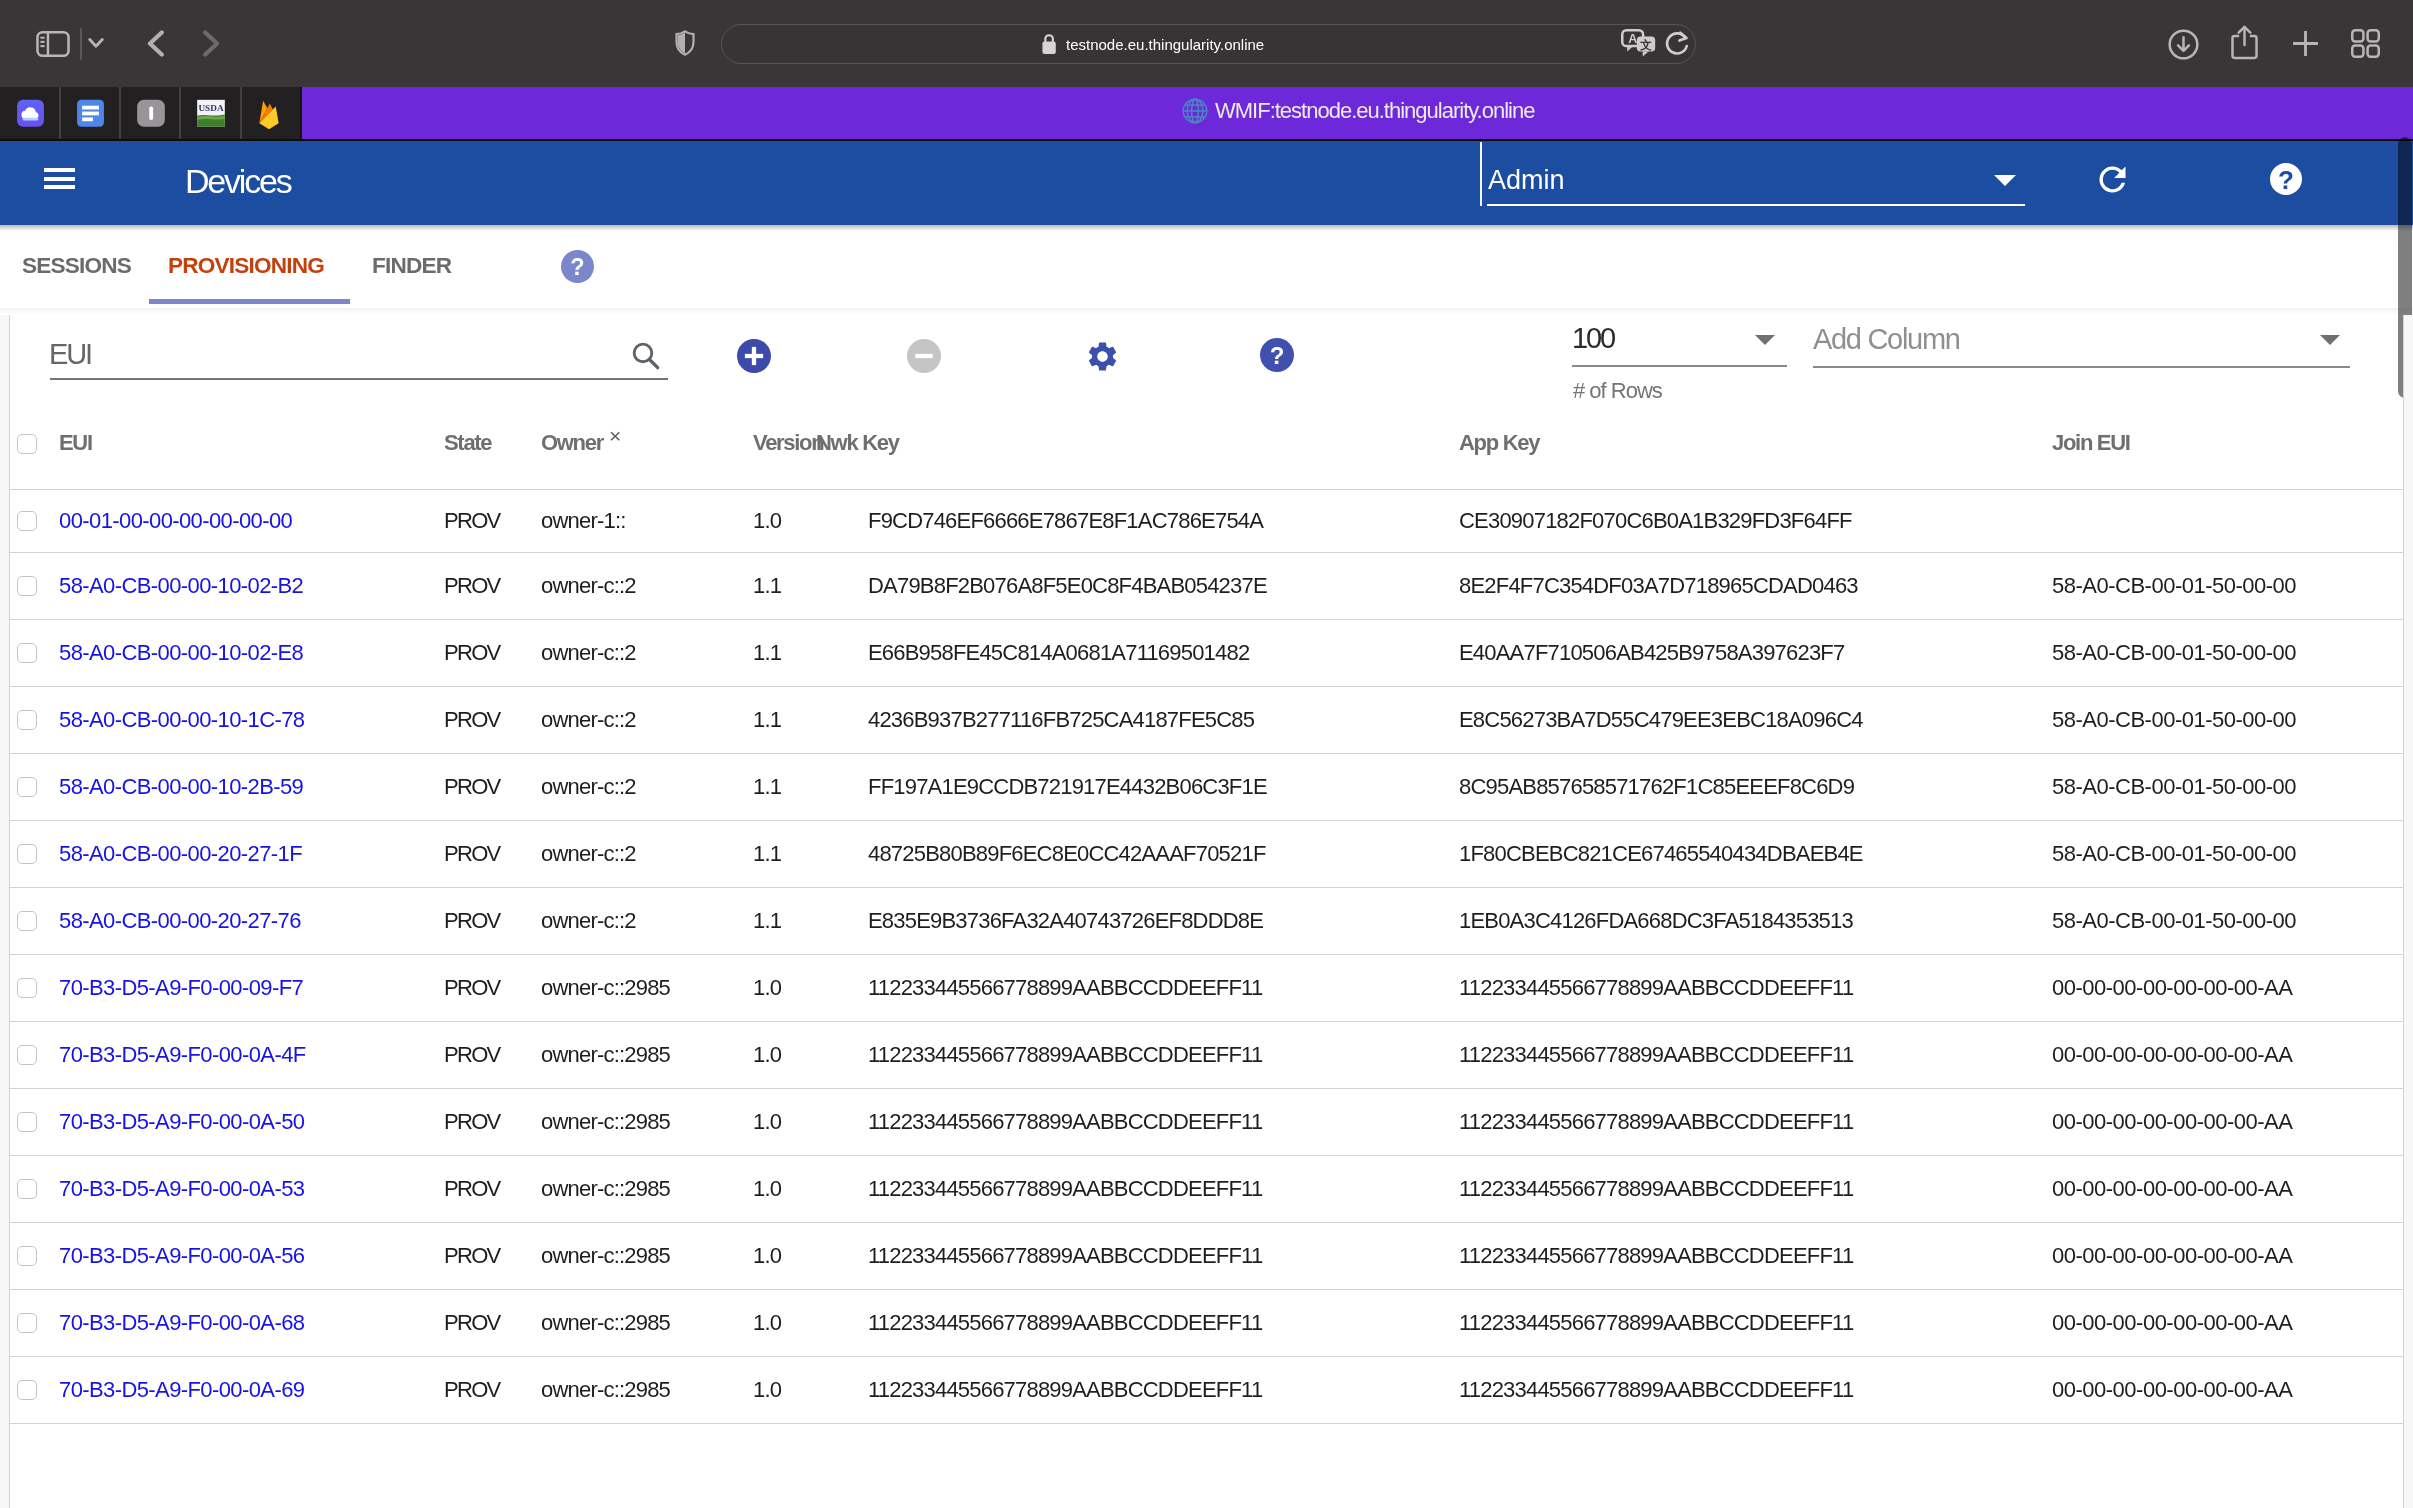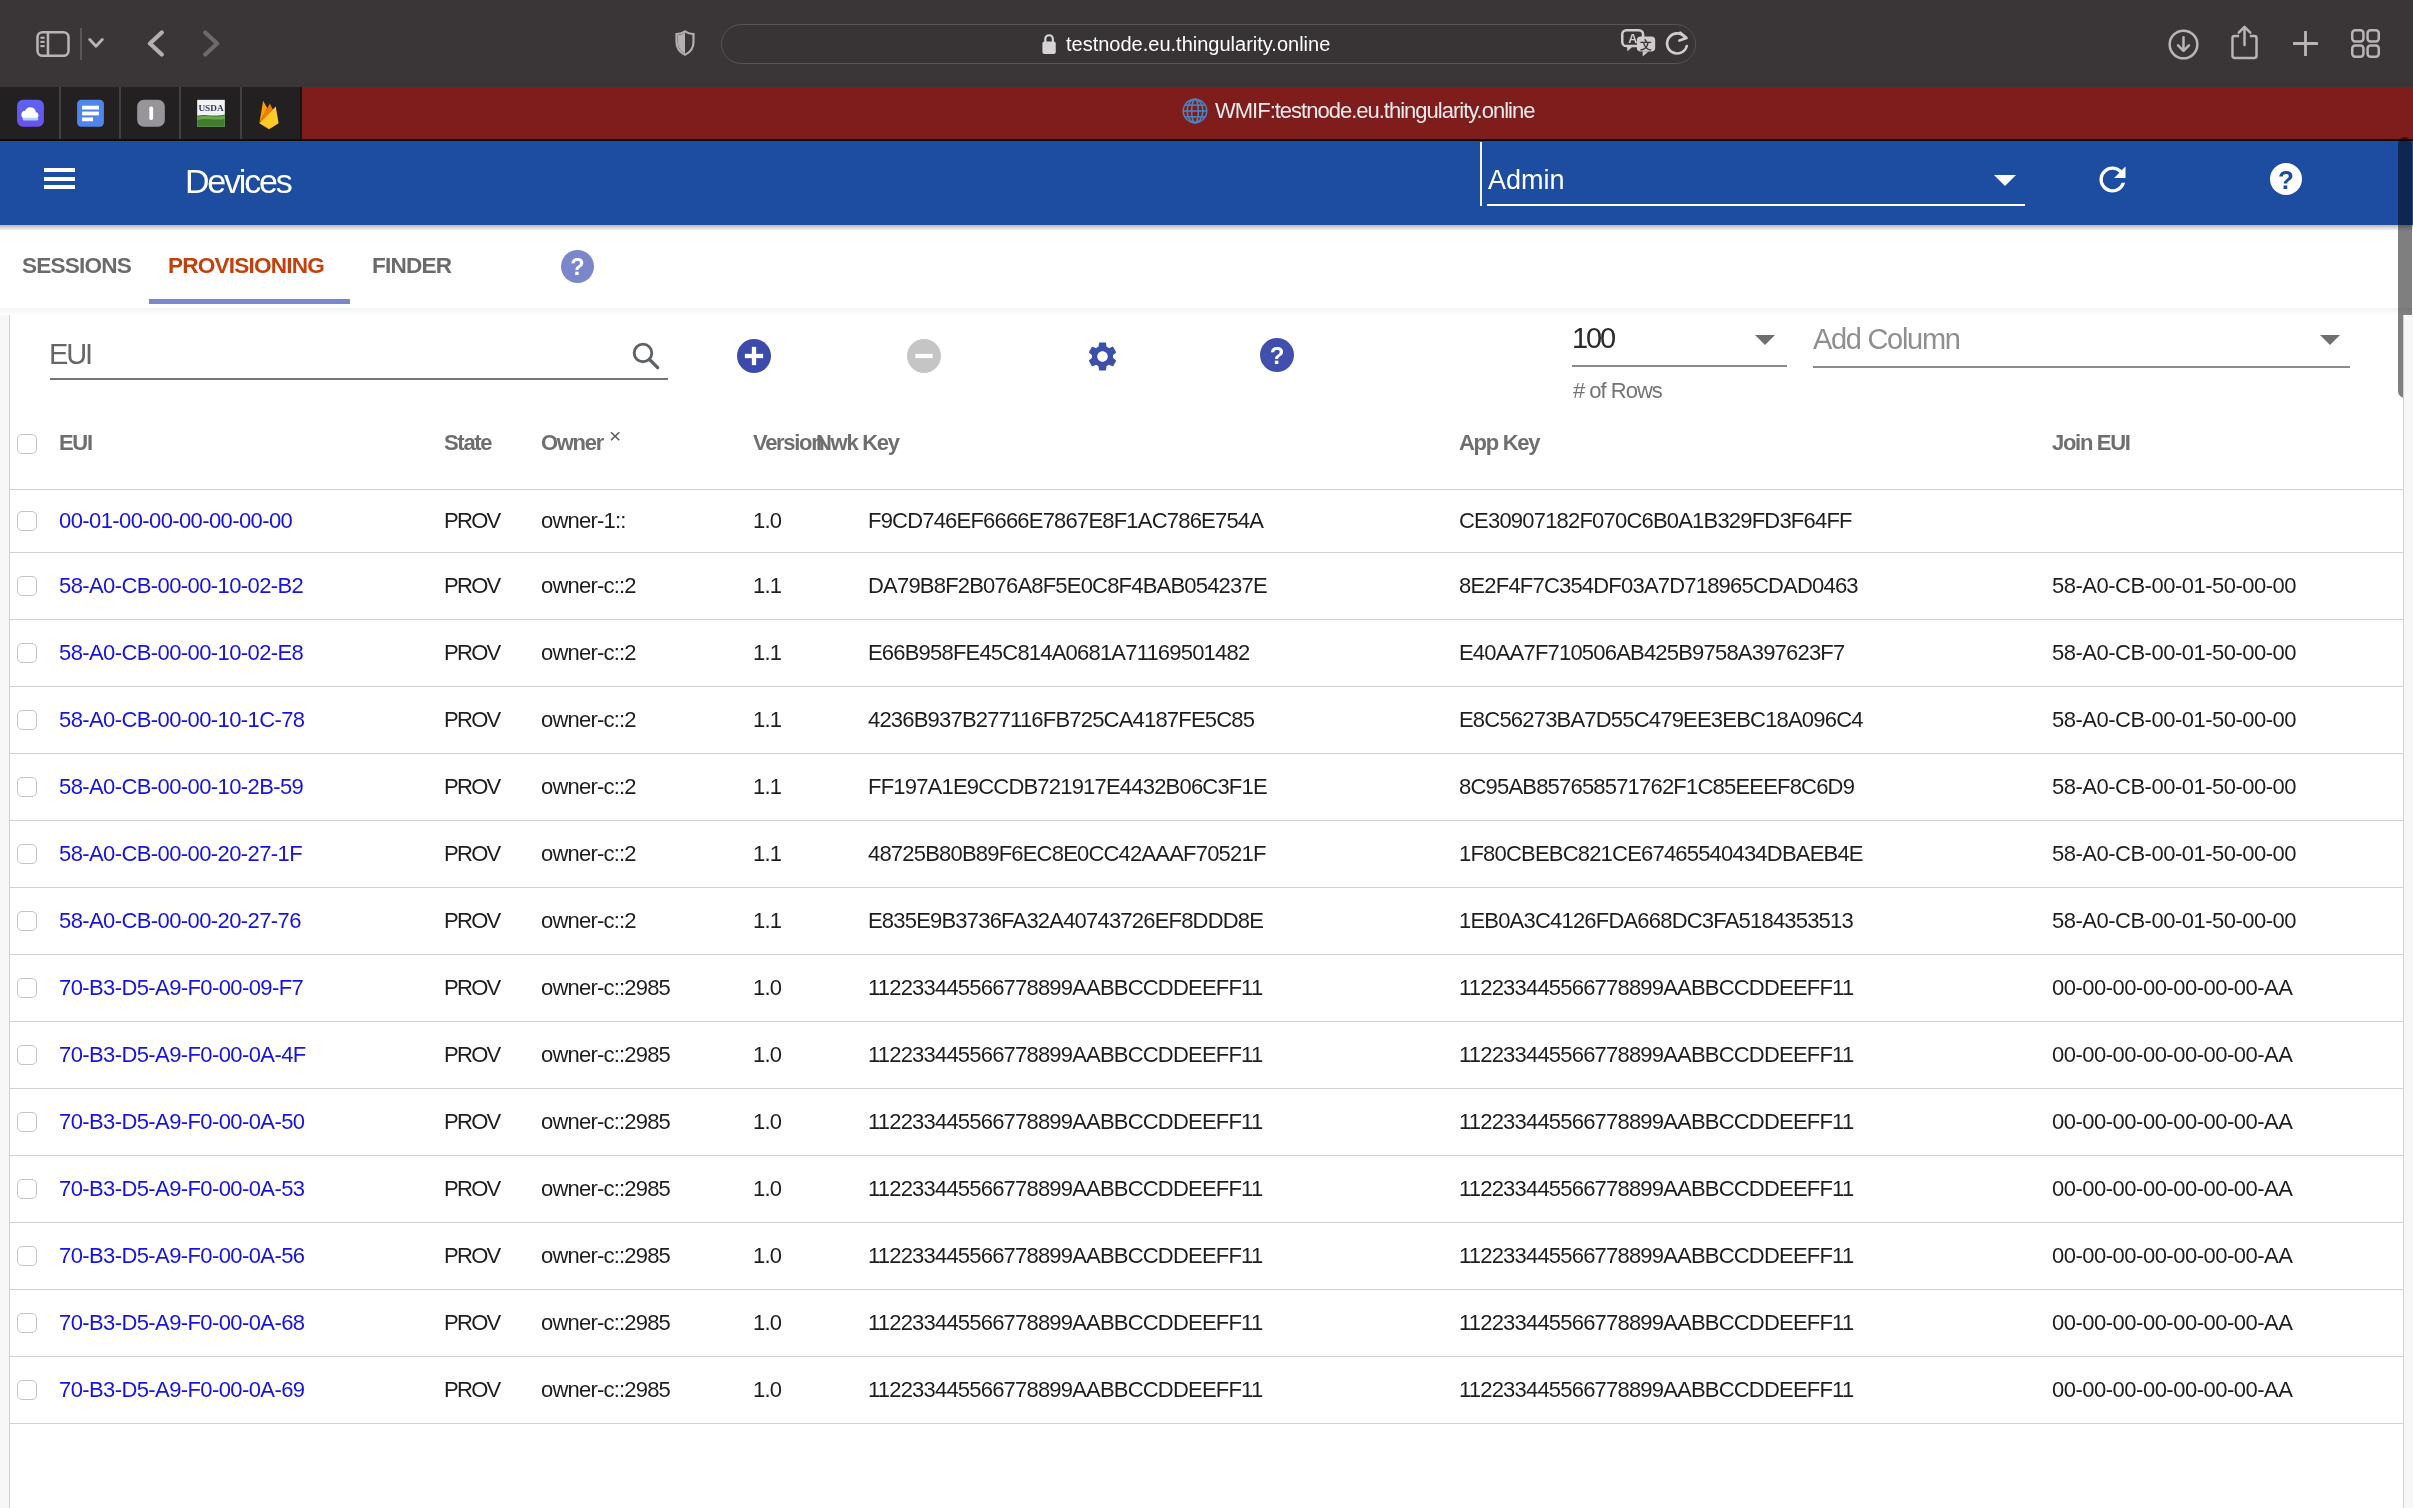--- a/index.html
+++ b/index.html
@@ -2,26 +2,26 @@
 <html style="font-size:13.4px"><head><meta charset="utf-8">
 <style>
 *{margin:0;padding:0;box-sizing:border-box}
 html,body{width:2413px;height:1508px;overflow:hidden;background:#fff;
 font-family:"Liberation Sans",sans-serif;-webkit-font-smoothing:antialiased}
 #page{position:absolute;inset:0;width:2413px;height:1508px}
 .abs{position:absolute}
 .cv{position:absolute;transform:translateY(-50%);white-space:nowrap}
 
 #toolbar{left:0;top:0;width:2413px;height:87px;background:#3a3637}
-#tabrow{left:0;top:87px;width:2413px;height:52px;background:#7f1d1d}
+#tabrow{left:0;top:87px;width:2413px;height:52px;background:#6d28d9}
 #pinned{left:0;top:0;width:300px;height:52px;background:#232021}
 .psep{position:absolute;top:0;width:1.7px;height:52px;background:#444041}
 #tabline{left:0;top:139px;width:2413px;height:1.7px;background:#0e0c0d}
 #urlbar{left:721px;top:23.5px;width:975px;height:40px;border:1.7px solid #575253;border-radius:20px;background:#383435}
-.tbtxt{color:#ffffff;font-size:20px}
+.tbtxt{color:#ffffff;font-size:15px}
 #tabtitle{color:#eceaeb;font-size:22px;font-weight:500;letter-spacing:-1px}
 
 #appbar{left:0;top:141px;width:2413px;height:84px;background:#1d4da1}
 #appshadow{left:0;top:225px;width:2413px;height:5.9px;background:linear-gradient(rgba(0,0,0,.28),rgba(0,0,0,0))}
 .hbar{position:absolute;left:44px;width:31px;height:4.2px;background:#fff}
 #devices{color:#fff;font-size:34px;letter-spacing:-2.2px}
 #adminline{left:1480px;top:142px;width:1.7px;height:64px;background:rgba(255,255,255,.95)}
 #admin{color:#fff;font-size:27px}
 #adminul{left:1487px;top:204px;width:538px;height:1.7px;background:#fff}
 #admintri{left:1994px;top:175px;width:0;height:0;border-left:11px solid transparent;border-right:11px solid transparent;border-top:11px solid #fff}

